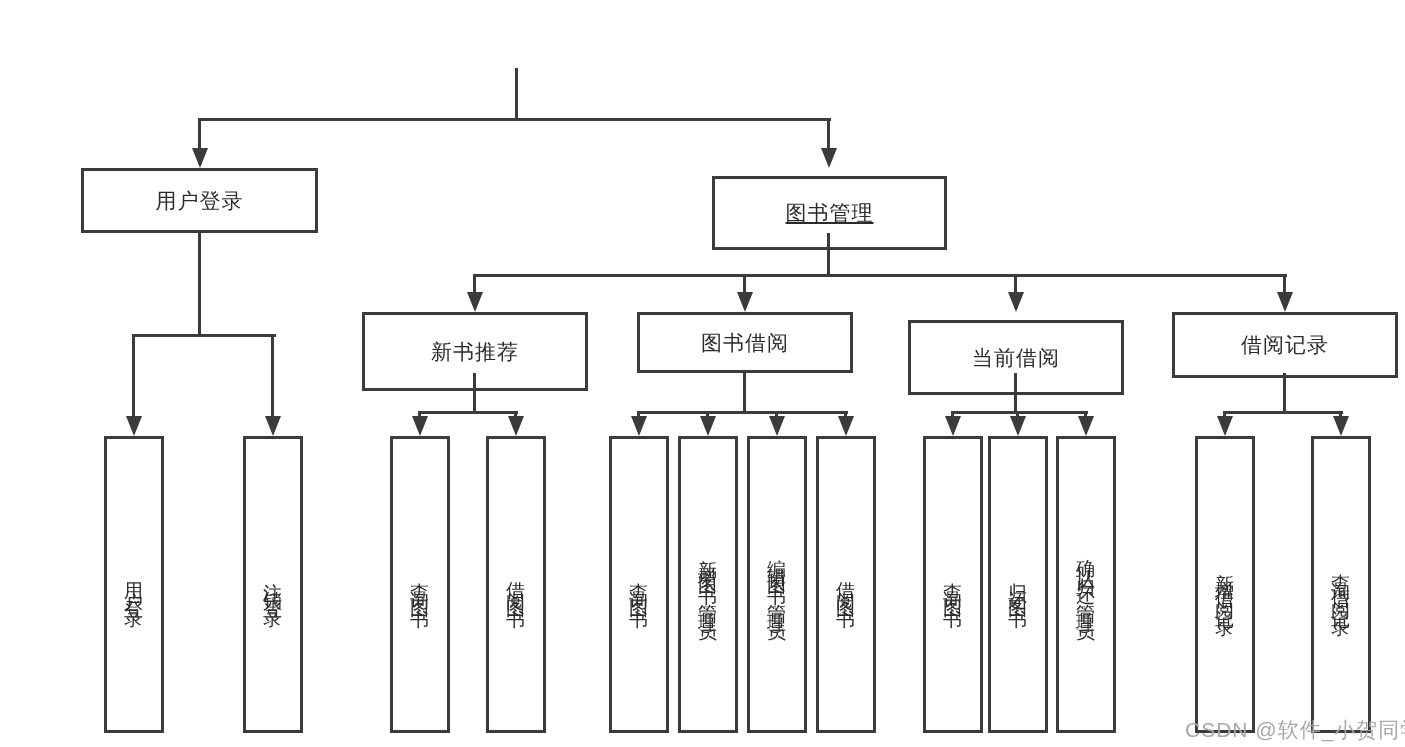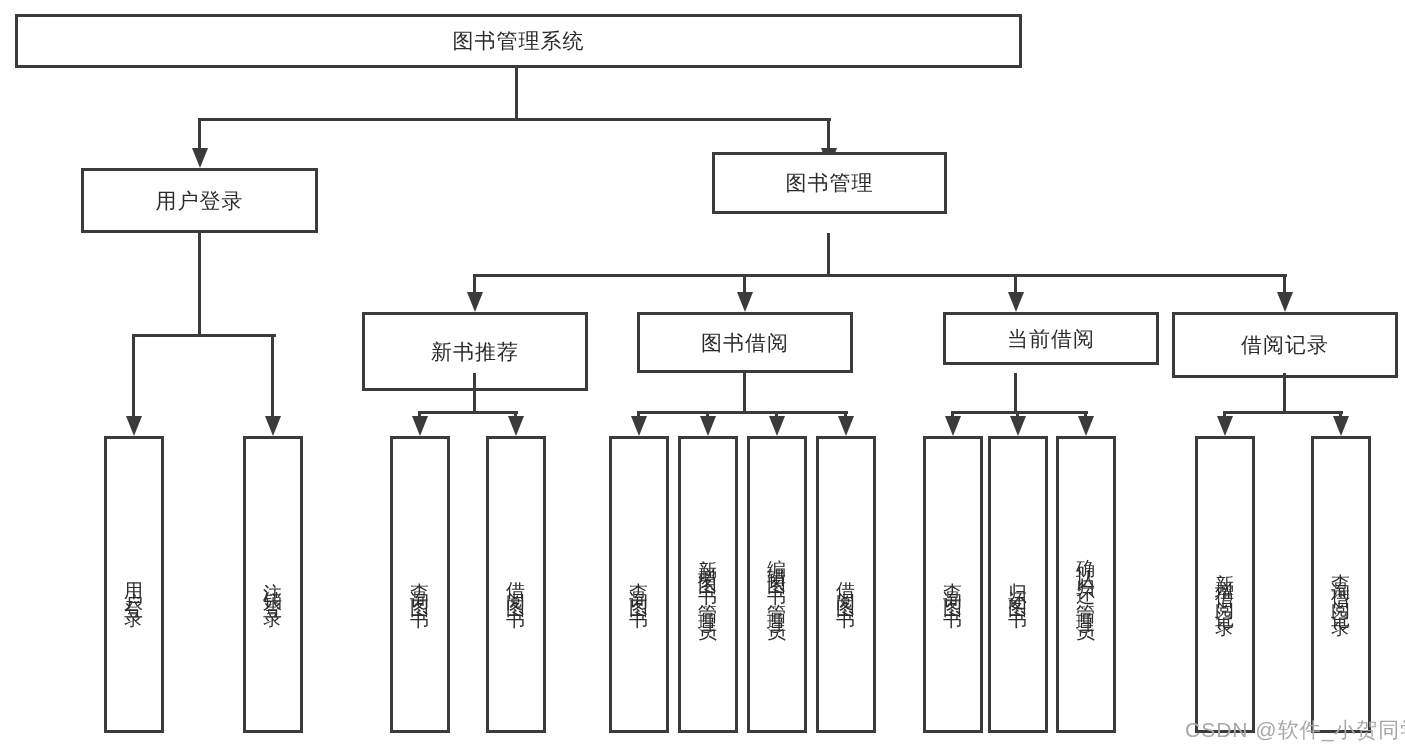--- a/index.html
+++ b/index.html
@@ -54,35 +54,32 @@
     color: var(--watermark);
     letter-spacing: 1px;
     white-space: nowrap;
   }
 </style>
 </head>
 <body>
 
 <div class="stage">
 
-  <div class="box" style="left:15px;top:14px;width:1007px;height:54px;">
-    <span>图书管理系统</span>
-  </div>
 
   <div class="vl" style="left:515px;top:68px;height:52px;"></div>
   <div class="hl" style="left:199px;top:118px;width:632px;"></div>
   <div class="vl" style="left:198px;top:118px;height:33px;"></div>
   <div class="arrow" style="left:192px;top:148px;"></div>
   <div class="vl" style="left:827px;top:118px;height:33px;"></div>
   <div class="arrow" style="left:821px;top:148px;"></div>
 
   <div class="box" style="left:81px;top:168px;width:237px;height:65px;">
     <span>用户登录</span>
   </div>
-  <div class="box" style="left:712px;top:152px;width:235px;height:62px;">
+  <div class="box" style="left:712px;top:176px;width:235px;height:74px;text-decoration:underline;">
     <span>图书管理</span>
   </div>
 
   <div class="vl" style="left:198px;top:233px;height:104px;"></div>
   <div class="hl" style="left:132px;top:334px;width:144px;"></div>
   <div class="vl" style="left:132px;top:334px;height:84px;"></div>
   <div class="arrow" style="left:126px;top:416px;"></div>
   <div class="vl" style="left:271px;top:334px;height:84px;"></div>
   <div class="arrow" style="left:265px;top:416px;"></div>
 
@@ -96,21 +93,21 @@
   <div class="arrow" style="left:1008px;top:292px;"></div>
   <div class="vl" style="left:1283px;top:274px;height:20px;"></div>
   <div class="arrow" style="left:1277px;top:292px;"></div>
 
   <div class="box" style="left:362px;top:312px;width:226px;height:79px;">
     <span>新书推荐</span>
   </div>
   <div class="box" style="left:637px;top:312px;width:216px;height:61px;text-align:right;">
     <span>图书借阅</span>
   </div>
-  <div class="box" style="left:908px;top:312px;width:216px;height:53px;margin-left:35px;">
+  <div class="box" style="left:908px;top:320px;width:216px;height:75px;">
     <span>当前借阅</span>
   </div>
   <div class="box" style="left:1172px;top:312px;width:226px;height:66px;">
     <span>借阅记录</span>
   </div>
 
   <div class="vl" style="left:473px;top:373px;height:41px;"></div>
   <div class="hl" style="left:418px;top:411px;width:100px;"></div>
   <div class="vl" style="left:418px;top:411px;height:8px;"></div>
   <div class="arrow" style="left:412px;top:416px;"></div>

